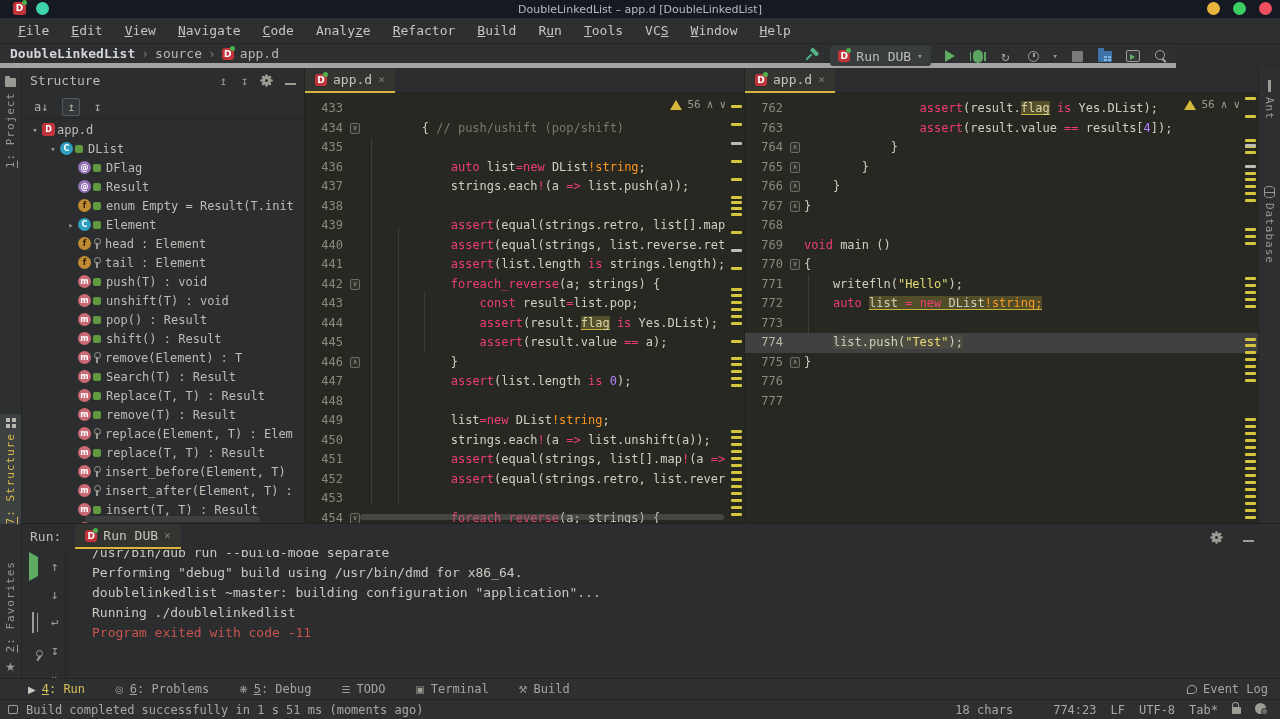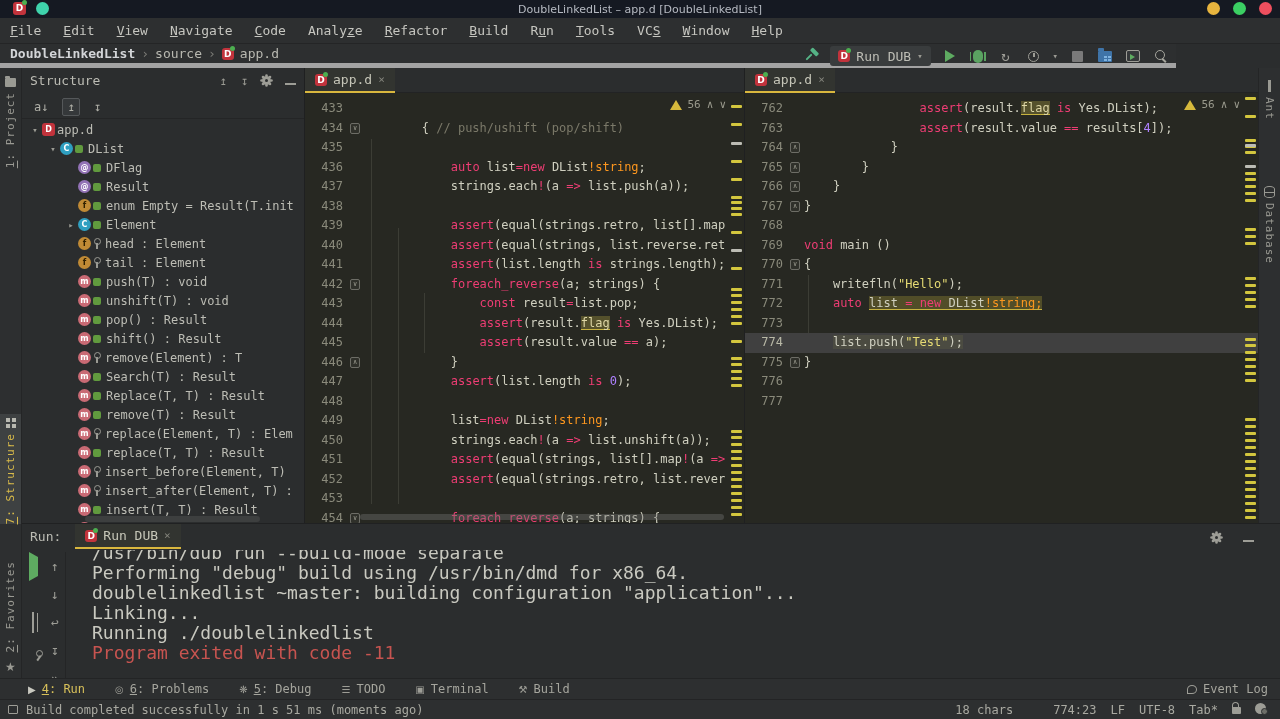--- a/index.html
+++ b/index.html
@@ -13,21 +13,21 @@
   .dlogo { width:13px; height:13px; background:#c2333c; border-radius:3px; color:#fff; font:bold 9px/13px "DejaVu Sans", sans-serif; text-align:center; position:relative; }
   .dlogo::after { content:""; position:absolute; right:-1px; top:-2px; width:5px; height:5px; background:#4caf50; border-radius:50%; }
   #titlebar .dlogo { position:absolute; left:13px; top:2px; }
   #title-teal { position:absolute; left:36px; top:2px; width:13px; height:13px; border-radius:50%; background:#3fd3ac; }
   .windot { position:absolute; top:2px; width:13px; height:13px; border-radius:50%; }
   #dot-min { right:60px; background:#e7b43e; }
   #dot-max { right:34px; background:#3bcf63; }
   #dot-close { right:8px; background:#ee4f5e; }
 
   
-  #menubar { position:absolute; top:18px; left:0; width:1280px; height:26px; background:#2d2f30; border-bottom:1px solid #242526; display:flex; align-items:center; gap:2px; }
+  #menubar { position:absolute; top:18px; left:0; width:1280px; height:26px; background:#2d2f30; border-bottom:1px solid #242526; display:flex; align-items:center; padding-left:8px; gap:2px; }
   .menu-item { color:#c6c6c0; font-size:13px; padding:3px 10px; cursor:default; }
   .menu-item u { text-decoration:underline; }
 
   
   #toolrow { position:absolute; top:44px; left:0; width:1176px; height:24px; background:#2d2f30; border-bottom:5px solid #a3a3a3; display:flex; align-items:center; }
   #breadcrumbs { display:flex; align-items:center; gap:6px; padding-left:10px; font-size:13px; color:#b9b9b1; }
   #breadcrumbs .crumb-project { font-weight:bold; color:#d3d5d8; }
   #breadcrumbs .sep { color:#7b7b76; }
   #toolbar-right { position:absolute; right:6px; top:0; height:24px; display:flex; align-items:center; gap:10px; }
   .tb-icon { display:inline-flex; align-items:center; justify-content:center; width:18px; height:18px; }
@@ -129,21 +129,21 @@
   .rt-glyph { color:#9d9d96; font-size:13px; }
   .rt-play { width:0; height:0; border-left:9px solid #5eab61; border-top:5px solid transparent; border-bottom:5px solid transparent; }
   .rt-stop { width:10px; height:10px; background:#707070; }
   .rt-layout { width:11px; height:9px; border:1px solid #9d9d96; position:relative; }
   .rt-layout::before { content:""; position:absolute; left:4px; top:0; bottom:0; width:1px; background:#9d9d96; }
   .rt-pin { width:10px; height:10px; position:relative; }
   .rt-pin::before { content:""; position:absolute; left:3px; top:0; width:5px; height:5px; border-radius:50%; border:1.5px solid #9d9d96; }
   .rt-pin::after { content:""; position:absolute; left:5px; top:5px; width:1.5px; height:6px; background:#9d9d96; transform:rotate(35deg); }
   #console { position:absolute; top:26px; left:44px; right:0; bottom:0; overflow:hidden; }
   #console-inner { margin-top:-7px; padding-left:26px; }
-  .con-line { height:20px; line-height:20px; font-size:18px; color:#c9c9c0; white-space:pre; }
+  .con-line { height:20px; line-height:20px; font-size:13px; color:#c9c9c0; white-space:pre; }
   .con-line.err { color:#c75450; }
 
   
   #bottombar { position:absolute; top:678px; left:0; width:1280px; height:21px; background:#2d2f30; border-top:1px solid #232425; display:flex; align-items:center; font-size:12px; color:#a5a59d; }
   .bb-item { display:flex; align-items:center; gap:6px; padding:0 8px; height:21px; }
   .bb-item.active { color:#d8c15a; }
   .bb-item u { text-decoration:underline; }
   .bb-ic { font-size:10px; color:#9d9d96; font-family:"DejaVu Sans", sans-serif; }
   .bb-item.active .bb-ic { color:#c9c9c0; }
   #event-log { position:absolute; right:12px; display:flex; align-items:center; gap:6px; }
@@ -796,21 +796,20 @@
       <span><span class="rt-pin"></span></span>
       <span class="rt-glyph">↧</span>
       <span></span>
       <span class="rt-glyph">»</span>
     </div>
     <div id="console">
       <div id="console-inner">
           <div class="con-line">/usr/bin/dub run --build-mode separate</div>
           <div class="con-line">Performing "debug" build using /usr/bin/dmd for x86_64.</div>
           <div class="con-line">doublelinkedlist ~master: building configuration "application"...</div>
-          <div class="con-line">Linking...</div>
           <div class="con-line">Running ./doublelinkedlist</div>
           <div class="con-line err">Program exited with code -11</div>
         </div>
     </div>
   </div>
 
   <div id="bottombar">
     <div id="bb-items" style="display:flex;align-items:center;margin-left:20px;gap:14px;">
         <div class="bb-item active">
           <span class="bb-ic">▶</span>

